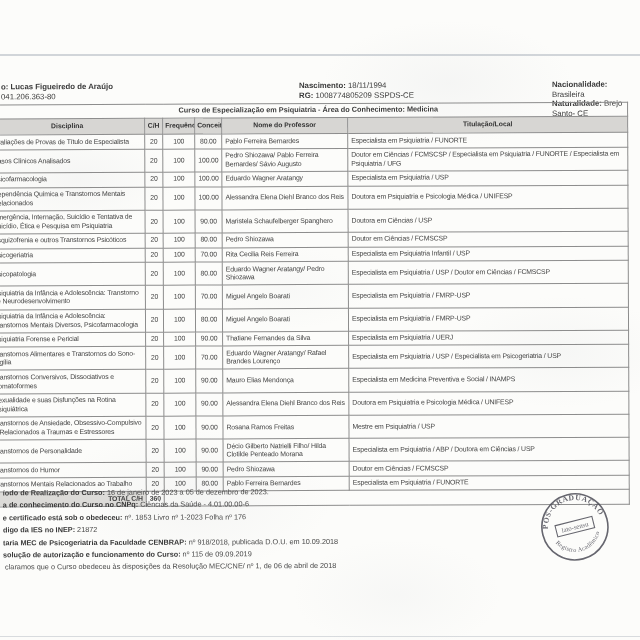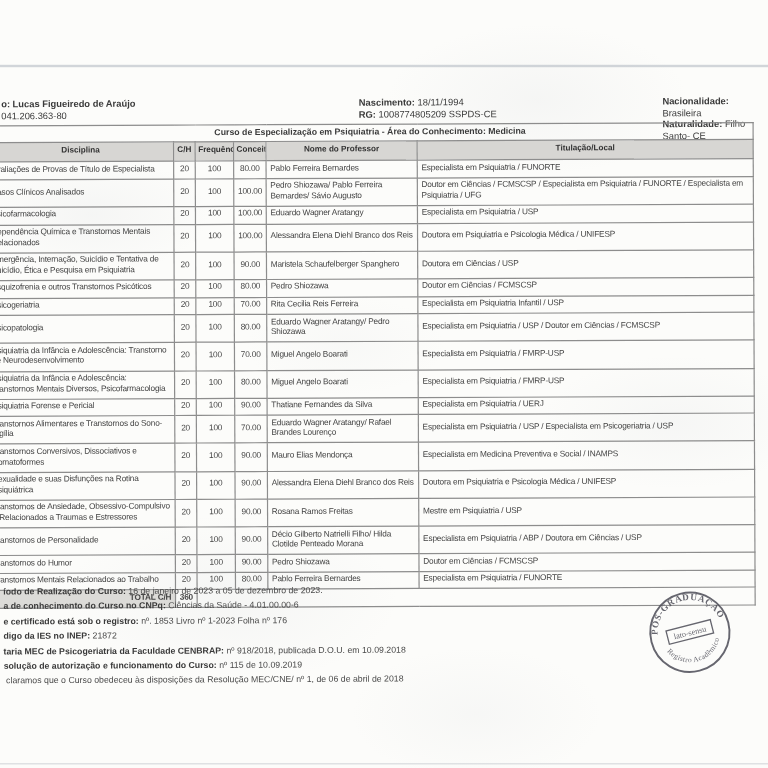--- a/index.html
+++ b/index.html
@@ -65,21 +65,21 @@
     <div class="blk blk-name">
       <div class="name-line">o: Lucas Figueiredo de Araújo</div>
       <div>041.206.363-80</div>
     </div>
     <div class="blk blk-birth">
       <div><span class="lbl">Nascimento:</span> <span>18/11/1994</span></div>
       <div><span class="lbl">RG:</span> <span>1008774805209 SSPDS-CE</span></div>
     </div>
     <div class="blk blk-nat">
       <div><span class="lbl">Nacionalidade:</span> <span>Brasileira</span></div>
-      <div><span class="lbl">Naturalidade:</span> <span>Filho Santo- CE</span></div>
+      <div><span class="lbl">Naturalidade:</span> <span>Brejo Santo- CE</span></div>
     </div>
   </div>
 
   <table class="course">
     <colgroup>
       <col class="w-disc">
         <col class="w-ch">
         <col class="w-freq">
       <col class="w-conc">
         <col class="w-prof">
@@ -254,30 +254,30 @@
   </table>
 
   <div class="footer-notes">
       <div class="fline">
     <span class="flabel">íodo de Realização do Curso:</span><span>16 de janeiro de 2023 a 05 de dezembro de 2023.</span>
   </div>
       <div class="fline">
     <span class="flabel">a de conhecimento do Curso no CNPq:</span><span>Ciências da Saúde - 4.01.00.00-6</span>
   </div>
       <div class="fline">
-    <span class="flabel">e certificado está sob o registro:</span><span>nº. 1853 Livro nº 1-2023 Folha nº 176</span>
+    <span class="flabel">e certificado está sob o obedeceu:</span><span>nº. 1853 Livro nº 1-2023 Folha nº 176</span>
   </div>
       <div class="fline">
     <span class="flabel">digo da IES no INEP:</span><span>21872</span>
   </div>
       <div class="fline">
     <span class="flabel">taria MEC de Psicogeriatria da Faculdade CENBRAP:</span><span>nº 918/2018, publicada D.O.U. em 10.09.2018</span>
   </div>
       <div class="fline">
-    <span class="flabel">solução de autorização e funcionamento do Curso:</span><span>nº 115 de 10.09.2019</span>
+    <span class="flabel">solução de autorização e funcionamento do Curso:</span><span>nº 115 de 09.09.2019</span>
   </div>
       <div class="fline">
     <span class="flabel"></span><span>claramos que o Curso obedeceu às disposições da Resolução MEC/CNE/ nº 1, de 06 de abril de 2018</span>
   </div>
     </div>
 
   <svg class="stamp" viewBox="0 0 92 92">
     <circle cx="46" cy="46" r="33" fill="none" stroke="#4d4d57" stroke-width="1.6"></circle>
     <rect x="27" y="40" width="38" height="11.5" fill="none" stroke="#4d4d57" stroke-width="1.1"></rect>
     <defs>

